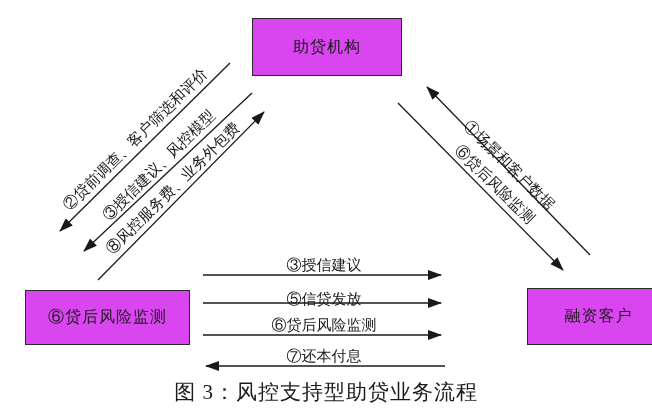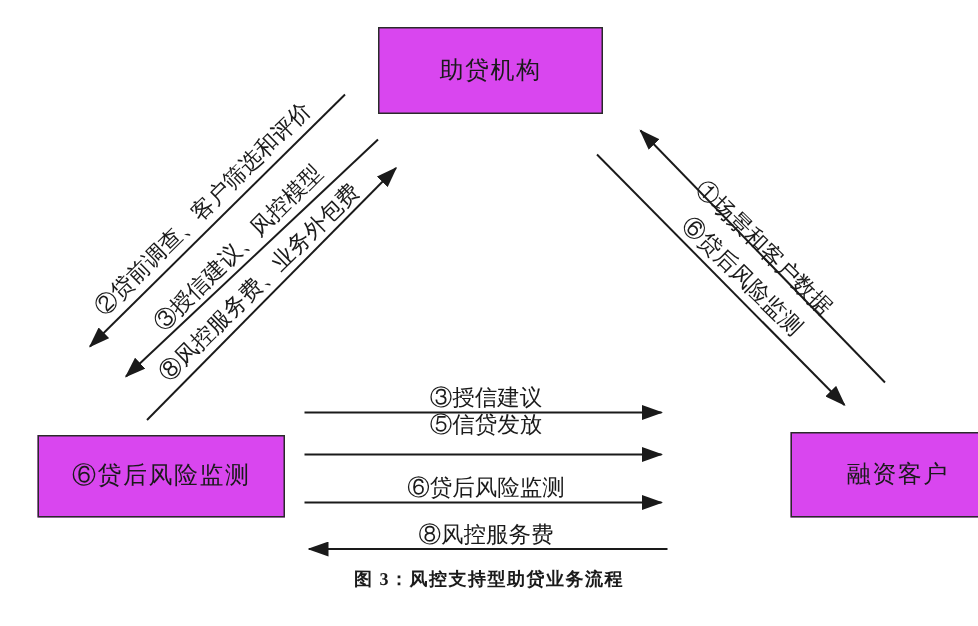--- a/index.html
+++ b/index.html
@@ -43,30 +43,30 @@
   #lbl-f6r{left:441px;top:175px;width:107px;}
 
   .h-label{
     position:absolute;
     left:204px;width:240px;
     text-align:center;
     font-size:15px;
     white-space:nowrap;
   }
   #lbl-h4{top:256px;}
-  #lbl-h5{top:274px;}
+  #lbl-h5{top:290px;}
   #lbl-h6{top:316px;}
   #lbl-h7{top:347px;}
 
   #caption{
     position:absolute;
     left:0;top:378px;width:652px;
     text-align:center;
-    font-size:12px;
-    font-weight:bold;
+    font-size:21px;
+    font-weight:normal;
     letter-spacing:1px;
   }
 </style>
 </head>
 <body>
 
 <div id="canvas">
 
   <svg class="arrows" viewBox="0 0 652 417" xmlns="http://www.w3.org/2000/svg" aria-hidden="true">
     <defs>
@@ -101,17 +101,17 @@
   <div class="diag-label rot-left" id="lbl-f2">②贷前调查、客户筛选和评价</div>
   <div class="diag-label rot-left" id="lbl-f3">③授信建议、风控模型</div>
   <div class="diag-label rot-left" id="lbl-f8">⑧风控服务费、业务外包费</div>
 
   <div class="diag-label rot-right" id="lbl-f1">①场景和客户数据</div>
   <div class="diag-label rot-right" id="lbl-f6r">⑥贷后风险监测</div>
 
   <div class="h-label" id="lbl-h4">③授信建议</div>
   <div class="h-label" id="lbl-h5">⑤信贷发放</div>
   <div class="h-label" id="lbl-h6">⑥贷后风险监测</div>
-  <div class="h-label" id="lbl-h7">⑧风控服务费</div>
+  <div class="h-label" id="lbl-h7">⑦还本付息</div>
 
   <div id="caption">图 3：风控支持型助贷业务流程</div>
 
 </div>
 
 </body></html>

